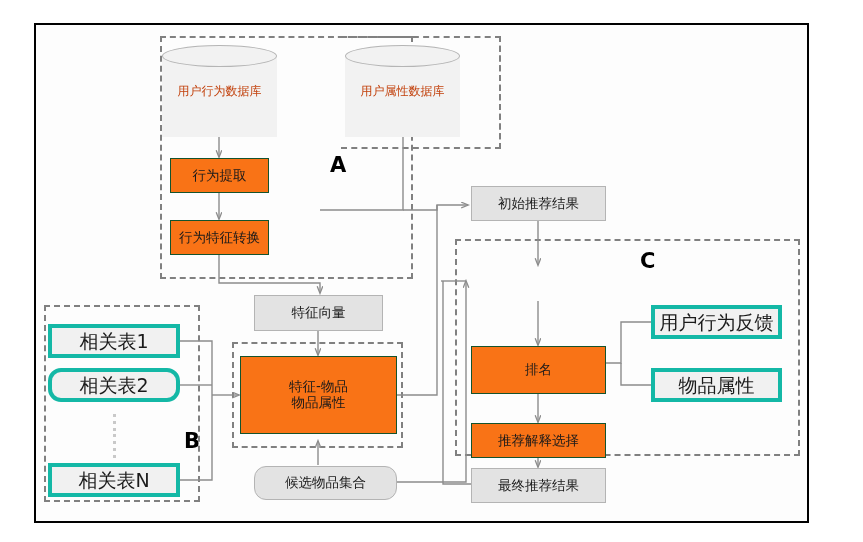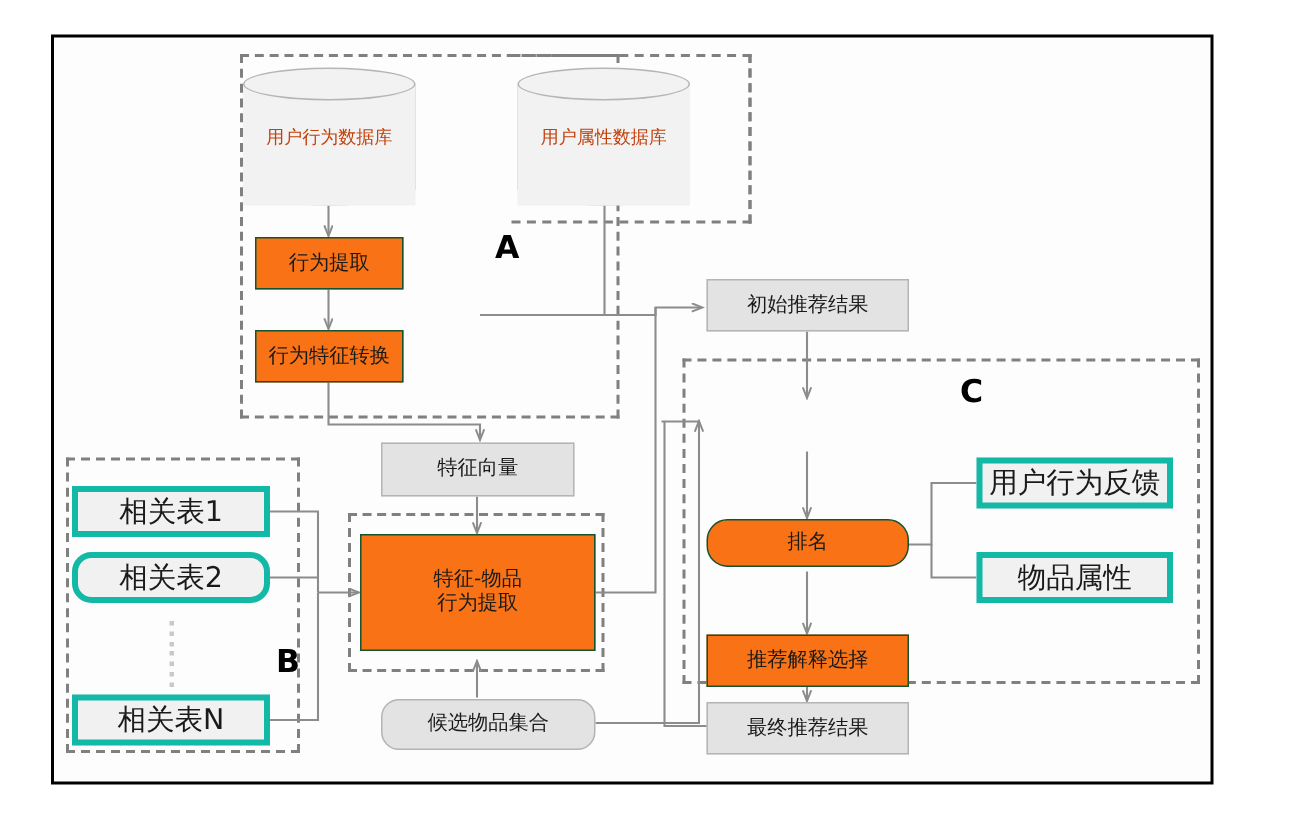--- a/index.html
+++ b/index.html
@@ -235,28 +235,28 @@
       <i></i>
       <i></i>
       <i></i>
       <i></i>
       <i></i>
   </div>
 
   <div class="node src" style="left:48px; top:463px; width:132px; height:34px;">相关表N</div>
 
   <div class="node proc" style="left:240px; top:356px; width:157px; height:78px; font-size:13.5px;">特征-物品
-行为提取</div>
+物品属性</div>
 
   <div class="node data" style="left:254px; top:466px; width:143px; height:34px;border-radius:12px;">候选物品集合</div>
 
   <div class="node data" style="left:471px; top:186px; width:135px; height:35px;">初始推荐结果</div>
 
 
-  <div class="node proc" style="left:471px; top:346px; width:135px; height:32px;border-radius:14px;">排名</div>
+  <div class="node proc" style="left:471px; top:346px; width:135px; height:48px;">排名</div>
 
   <div class="node proc" style="left:471px; top:423px; width:135px; height:35px;">推荐解释选择</div>
 
   <div class="node data" style="left:471px; top:468px; width:135px; height:35px;">最终推荐结果</div>
 
   <div class="node src" style="left:651px; top:305px; width:131px; height:34px;">用户行为反馈</div>
 
   <div class="node src" style="left:651px; top:368px; width:131px; height:34px;">物品属性</div>
 
 </div>

